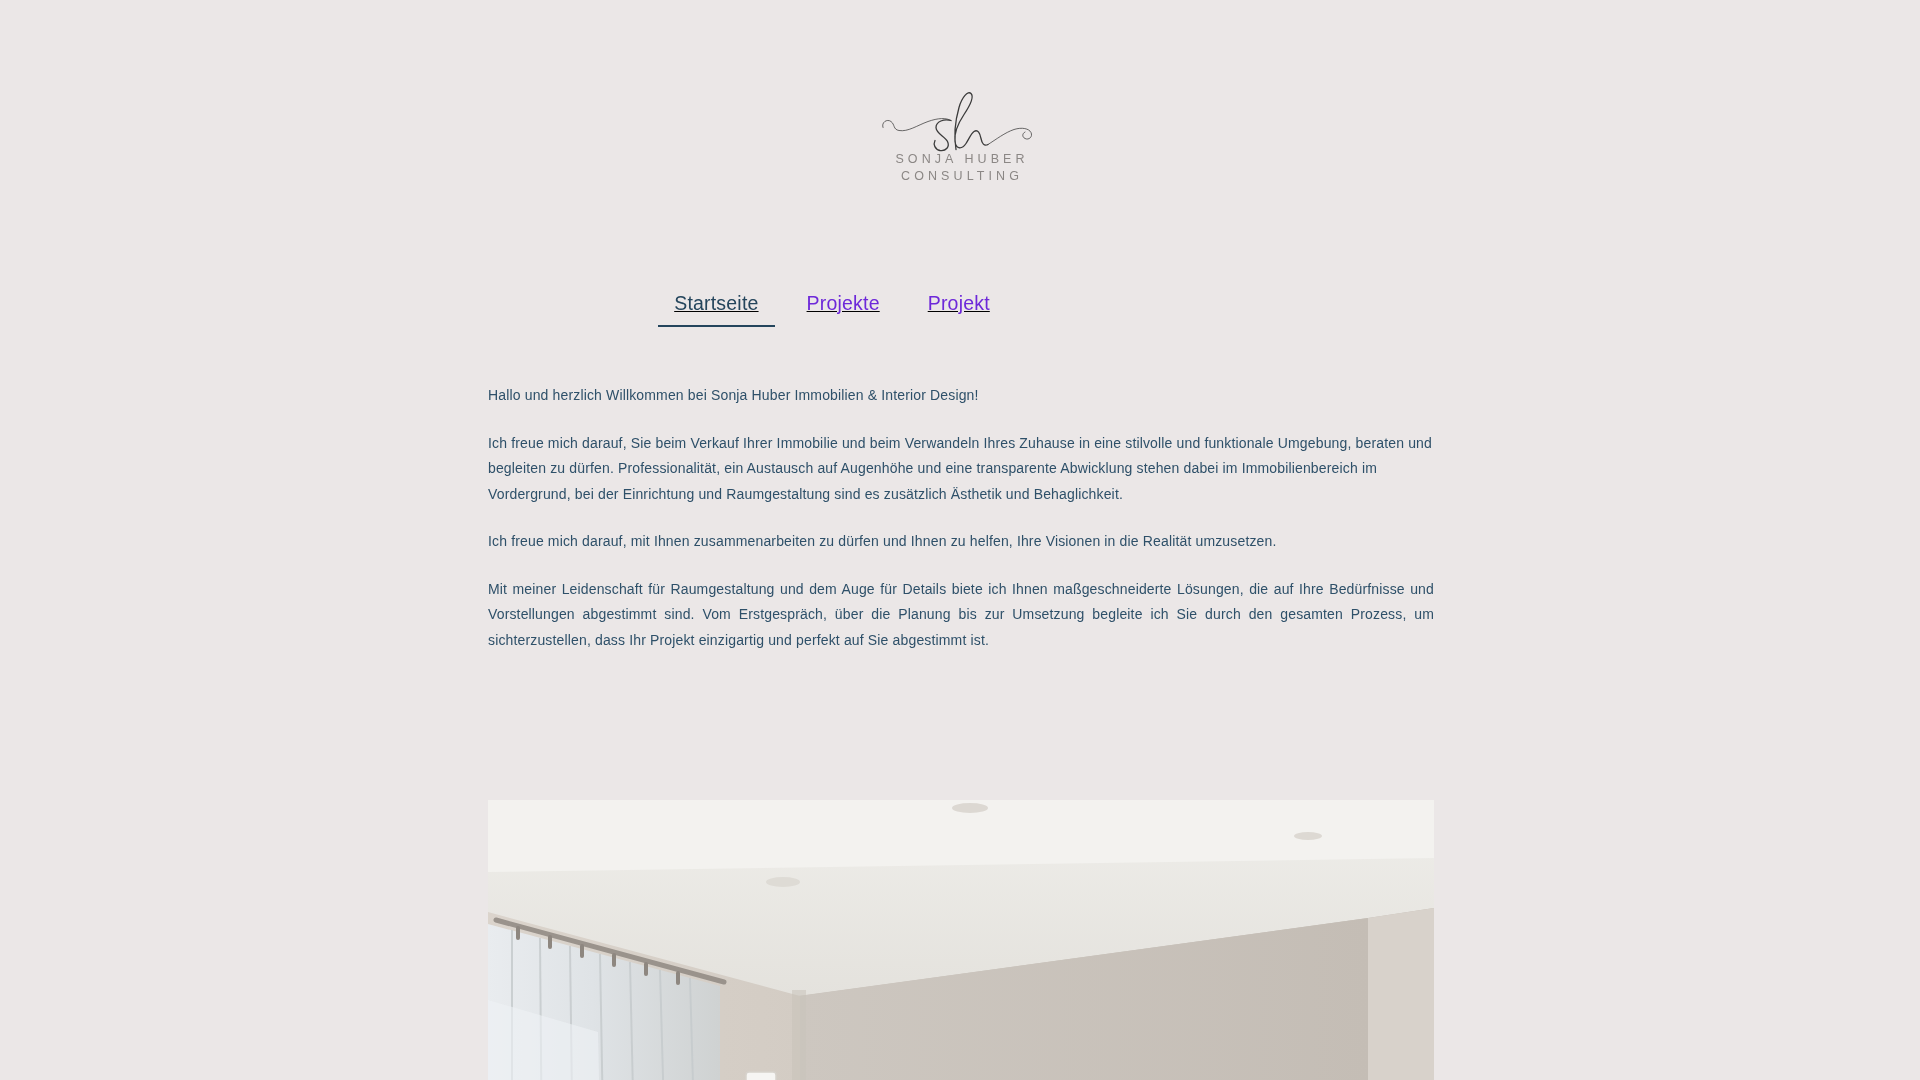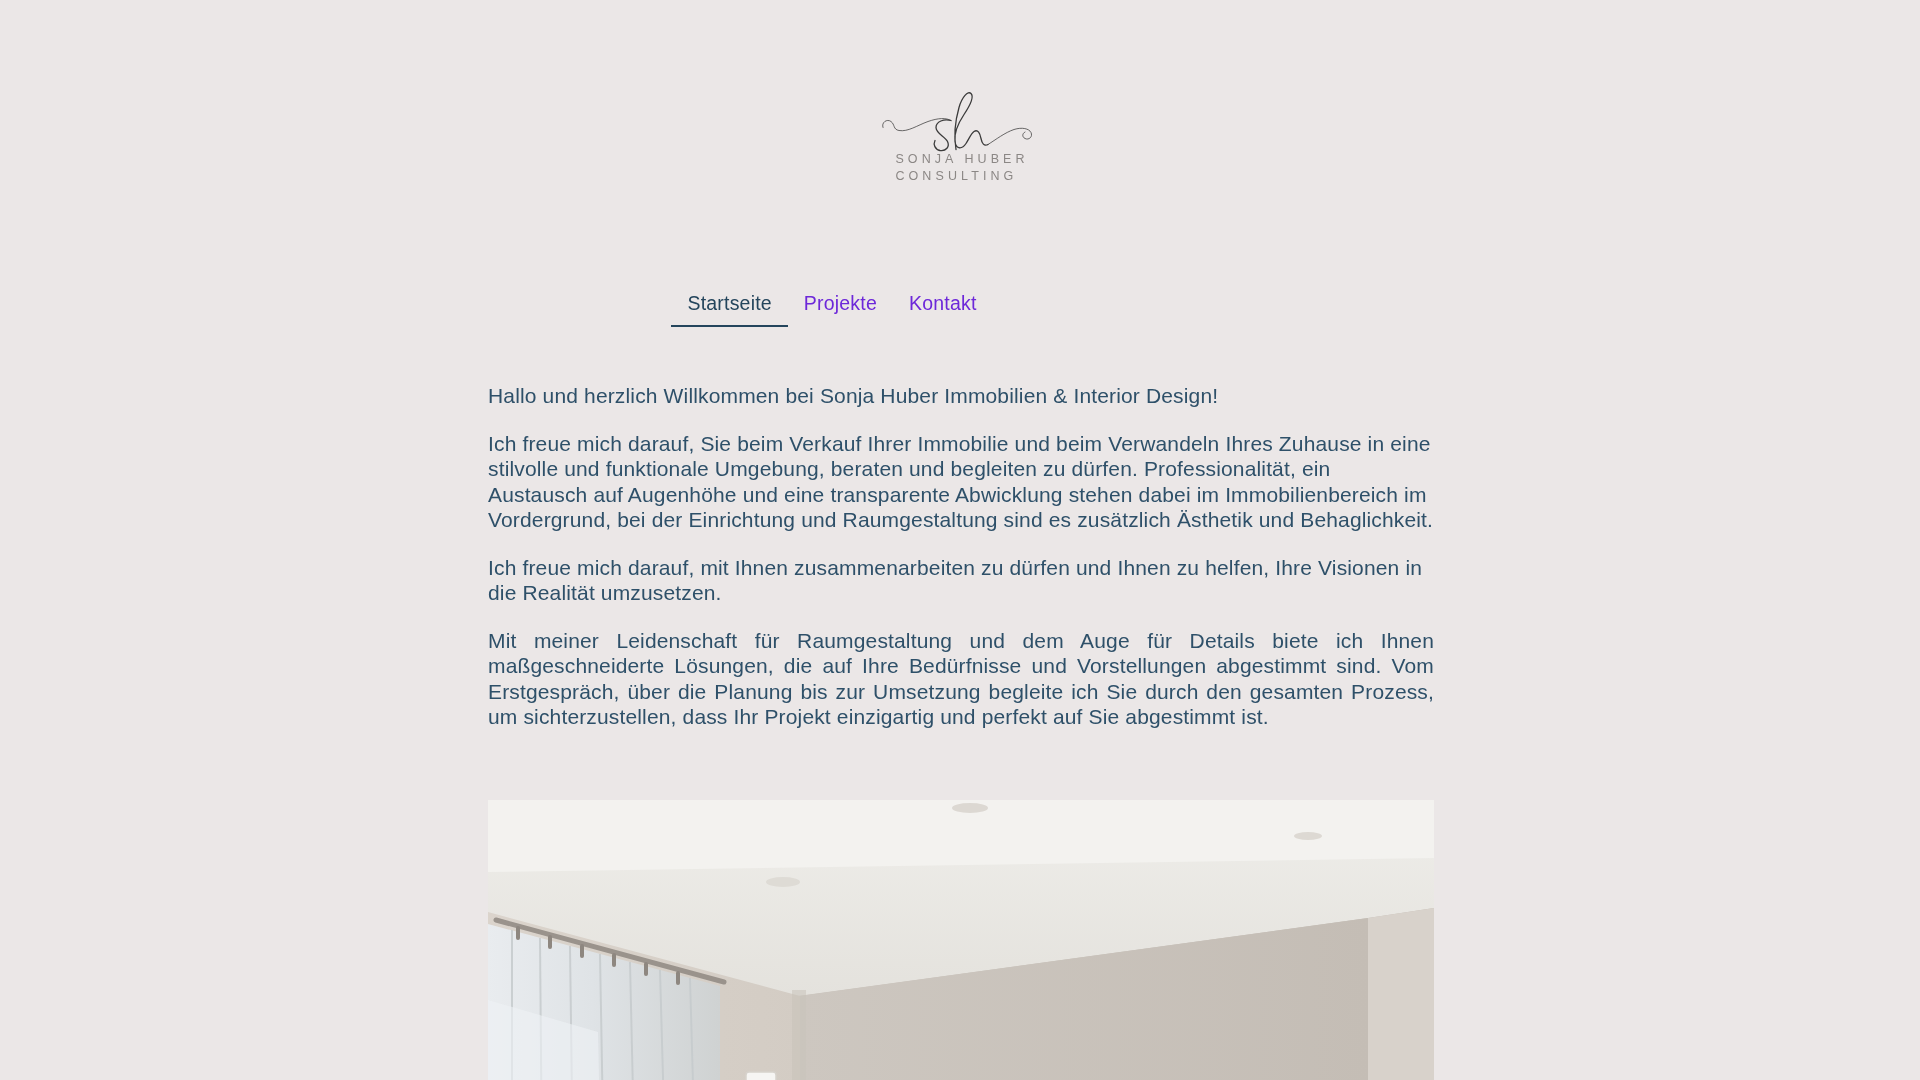--- a/index.html
+++ b/index.html
@@ -39,20 +39,21 @@
   .logo-mark {
     width: 160px;
     height: 78px;
     display: block;
   }
 
   .logo-words {
     margin-top: -4px;
     display: flex;
     flex-direction: column;
+    align-items: center;
     gap: 2px;
   }
 
   .logo-line {
     font-family: "Liberation Sans", sans-serif;
     font-size: 12.5px;
     letter-spacing: 4.1px;
     color: #8b8785;
     text-indent: 4.1px;
     line-height: 1.18;
@@ -61,21 +62,22 @@
 
   
   .nav {
     position: absolute;
     top: 292px;
     left: 0;
     width: 1664px;
     display: flex;
     justify-content: center;
     align-items: flex-start;
-    gap: 0;
+    gap: 16px;
+    text-decoration: underline;
   }
 
   .nav-item {
     position: relative;
     font-size: 19.5px;
     letter-spacing: 0.2px;
     color: #6d28d9;
     padding: 0 16px 12px 16px;
     cursor: pointer;
     line-height: 1.2;
@@ -102,21 +104,21 @@
   
   .content {
     position: absolute;
     top: 383px;
     left: 488px;
     width: 946px;
   }
 
   .para {
     color: #2e5069;
-    font-size: 21px;
+    font-size: 14px;
     line-height: 25.5px;
     letter-spacing: 0.15px;
     margin-bottom: 22px;
   }
 
   .para.justify {
     text-align: justify;
   }
 
   .para:last-child { margin-bottom: 0; }
@@ -156,21 +158,21 @@
 
     <div class="logo-words">
       <div class="logo-line">SONJA HUBER</div>
       <div class="logo-line">CONSULTING</div>
     </div>
   </div>
 
   <nav class="nav">
     <button class="nav-item active">Startseite</button>
     <button class="nav-item">Projekte</button>
-    <button class="nav-item">Kontakt</button>
+    <button class="nav-item">Projekt</button>
   </nav>
 
   <div class="content">
     <p class="para">Hallo und herzlich Willkommen bei Sonja Huber Immobilien &amp; Interior Design!</p>
     <p class="para">Ich freue mich darauf, Sie beim Verkauf Ihrer Immobilie und beim Verwandeln Ihres Zuhause in eine stilvolle und funktionale Umgebung, beraten und begleiten zu dürfen. Professionalität, ein Austausch auf Augenhöhe und eine transparente Abwicklung stehen dabei im Immobilienbereich im Vordergrund, bei der Einrichtung und Raumgestaltung sind es zusätzlich Ästhetik und Behaglichkeit.</p>
     <p class="para">Ich freue mich darauf, mit Ihnen zusammenarbeiten zu dürfen und Ihnen zu helfen, Ihre Visionen in die Realität umzusetzen.</p>
     <p class="para justify">Mit meiner Leidenschaft für Raumgestaltung und dem Auge für Details biete ich Ihnen maßgeschneiderte Lösungen, die auf Ihre Bedürfnisse und Vorstellungen abgestimmt sind. Vom Erstgespräch, über die Planung bis zur Umsetzung begleite ich Sie durch den gesamten Prozess, um sichterzustellen, dass Ihr Projekt einzigartig und perfekt auf Sie abgestimmt ist.</p>
   </div>
 
   <figure class="photo">

